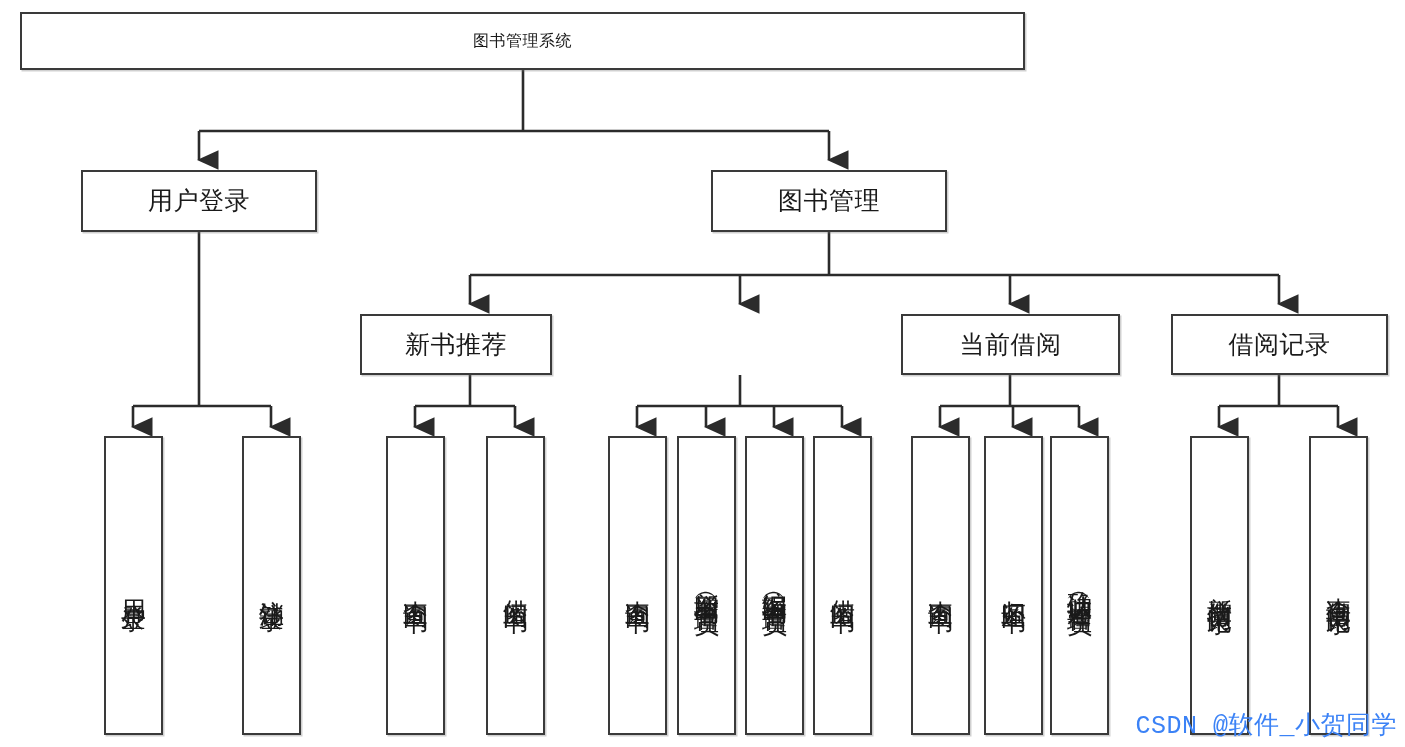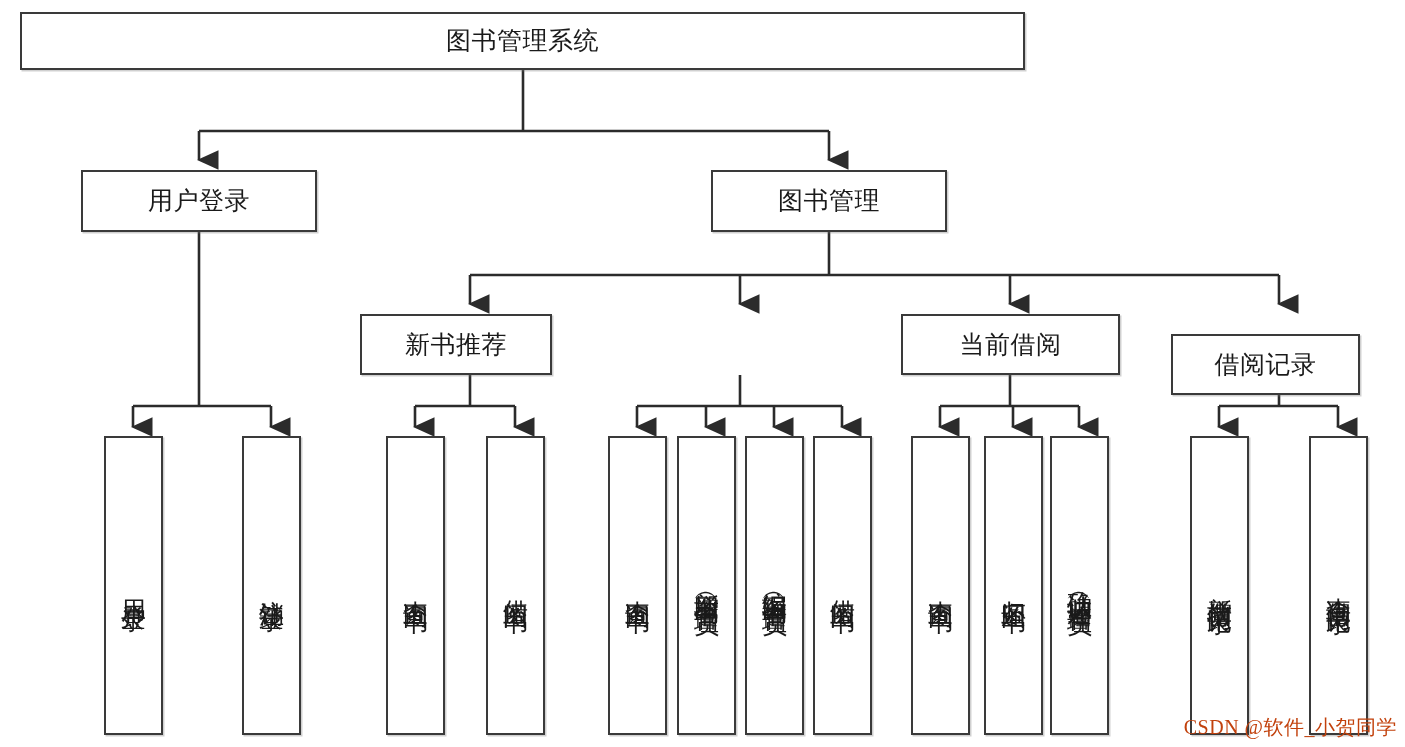--- a/index.html
+++ b/index.html
@@ -40,47 +40,47 @@
     line-height: 1.18;
     white-space: nowrap;
     text-align: center;
   }
   
   .node.horiz .lbl {
     font-size: 25px;
     letter-spacing: 0.5px;
   }
   .node.root .lbl {
-    font-size: 25px;
+    font-size: 16px;
   }
   
   .node.vert {
     align-items: center;
     justify-content: center;
     padding: 4px 0;
   }
   .node.vert .lbl {
     writing-mode: vertical-rl;
     text-orientation: upright;
     font-size: 25px;
     letter-spacing: 3px;
     line-height: 1;
     white-space: normal;
     max-height: 100%;
   }
   #watermark {
     position: absolute;
     right: 8px;
     bottom: 6px;
-    font-size: 20px;
-    color: #c2410c;
+    font-size: 25px;
+    color: #3b82f6;
     letter-spacing: 0.5px;
     z-index: 5;
     white-space: nowrap;
-    font-family: Liberation Serif, serif;
+    font-family: Liberation Mono, monospace;
   }
 </style>
 </head>
 <body>
 
 <div id="canvas">
 
   <svg id="wires" viewBox="0 0 1405 747" xmlns="http://www.w3.org/2000/svg">
     <defs>
       <marker id="arw" viewBox="0 0 12 12" refX="6" refY="10" markerWidth="9" markerHeight="9" orient="auto-start-reverse">
@@ -143,21 +143,21 @@
   <div class="node horiz" id="n-l2-1" style="left: 711px; top: 170px; width: 236px; height: 62px; justify-content: center;">
     <span class="lbl">图书管理</span>
   </div>
 
   <div class="node horiz" id="n-l3-0" style="left: 360px; top: 314px; width: 192px; height: 61px;">
     <span class="lbl">新书推荐</span>
   </div>
   <div class="node horiz" id="n-l3-2" style="left: 901px; top: 314px; width: 219px; height: 61px;">
     <span class="lbl">当前借阅</span>
   </div>
-  <div class="node horiz" id="n-l3-3" style="left: 1171px; top: 314px; width: 189px; height: 61px; margin-top: 20px;">
+  <div class="node horiz" id="n-l3-3" style="left: 1171px; top: 314px; width: 217px; height: 61px;">
     <span class="lbl">借阅记录</span>
   </div>
 
   <div class="node vert" id="n-lf-0" style="left: 104px; top: 436px; width: 59px; height: 299px;">
     <span class="lbl">用户登录</span>
   </div>
   <div class="node vert" id="n-lf-1" style="left: 242px; top: 436px; width: 59px; height: 299px;">
     <span class="lbl">注销登录</span>
   </div>
   <div class="node vert" id="n-lf-2" style="left: 386px; top: 436px; width: 59px; height: 299px;">

